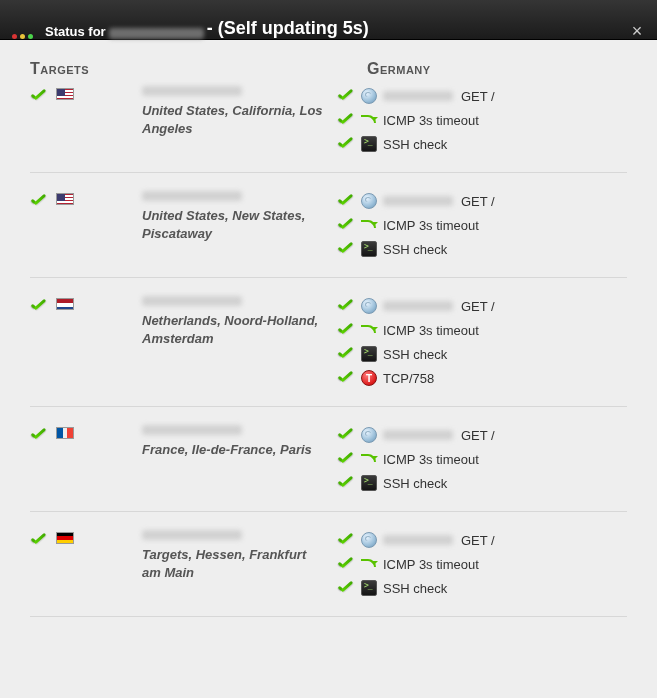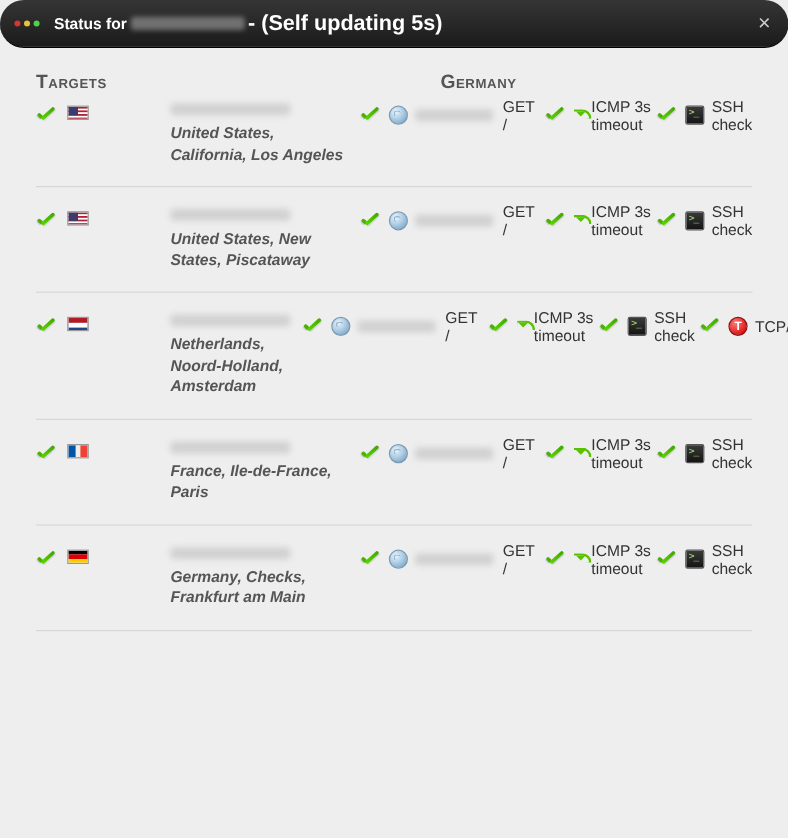--- a/index.html
+++ b/index.html
@@ -8,43 +8,42 @@
     font-size: 13px;
     background: #eeeeee;
     color: #333;
     width: 657px;
   }
   .header {
     background: linear-gradient(#353535,#1b1b1b);
     color: #fff;
     height: 40px;
     display: flex;
-    align-items: center;
+    align-items: flex-end;
     padding: 0 12px;
     border-bottom: 1px solid #000;
-    border-radius: 20px;
   }
   .traffic-dots { display: flex; gap: 3px; align-items: center; margin-right: 12px;}
   .dot { width: 5px; height: 5px; border-radius: 50%; }
   .title { font-weight: bold; font-size: 13px; flex: 0 0 auto;}
   .blur1 { display:inline-block; width:95px; height:11px; background:#8f8f8f; border-radius:3px; filter: blur(2px); opacity:0.7; margin:0 3px; vertical-align:middle;}
   .suffix { font-weight: bold; font-size: 18px; flex:1;}
   .close { width:16px; height:16px; color:#ccc; font-size:18px; cursor:pointer; display:flex; align-items:center; justify-content:center;}
   .content { padding: 20px 30px; }
   .cols { display:flex; }
   .col-targets { flex: 0 0 337px; }
   .col-checks  { flex: 1; }
   h2 { font-variant: small-caps; font-size: 16px; font-weight: bold; color:#555; letter-spacing:0.5px;}
   .row { display:flex; padding: 18px 0; border-bottom: 1px solid #d7d7d7;}
   .row:first-of-type { padding-top: 8px;}
   .tflags { flex: 0 0 112px; display:flex; align-items:flex-start; gap:8px; padding-top:2px;}
   .tinfo { flex:1; padding-right:10px;font-weight:bold;}
   .host-blur { width:100px; height:10px; background:#ccc; border-radius:3px; filter:blur(2.5px); opacity:0.85; margin-bottom:6px;}
   .loc { color:#555; font-style: italic; font-size:13px; line-height:1.35;}
-  .checks-list { flex: 0 0 290px; display:flex; flex-direction:row; gap:4px;}
+  .checks-list { flex: 0 0 290px; display:flex; flex-direction:column; gap:4px;}
   .check-item { display:flex; align-items:center; gap:6px; height:20px;}
   .check-item .label { color:#333; font-size:13px;}
   .check-blur { display:inline-block; width:70px; height:10px; background:#ccc; border-radius:2px; filter:blur(2.5px); opacity:0.85; margin-right:2px;}
   .tick {
     width:18px; height:16px; position:relative; flex:0 0 18px;
   }
   .tick::before{
     content:""; position:absolute; left:1px; top:7px; width:5px; height:3px; background:#47b300; transform:rotate(42deg); border-radius:2px;
     box-shadow: 0 1px 1px rgba(0,0,0,0.2);
   }
@@ -224,21 +223,21 @@
         <div class="tflags">
           <div class="tick"></div>
           <div class="flag flag-de">
             <div class="s1"></div>
             <div class="s2"></div>
             <div class="s3"></div>
           </div>
         </div>
         <div class="tinfo">
           <div class="host-blur"></div>
-          <div class="loc">Germany, Checks, Frankfurt am Main</div>
+          <div class="loc">Targets, Hessen, Frankfurt am Main</div>
         </div>
         <div class="checks-list">
           <div class="check-item">
             <div class="tick"></div>
             <div class="ico ico-globe"></div>
             <span class="check-blur"></span>
             <span class="label">GET /</span>
           </div>
           <div class="check-item">
             <div class="tick"></div>

